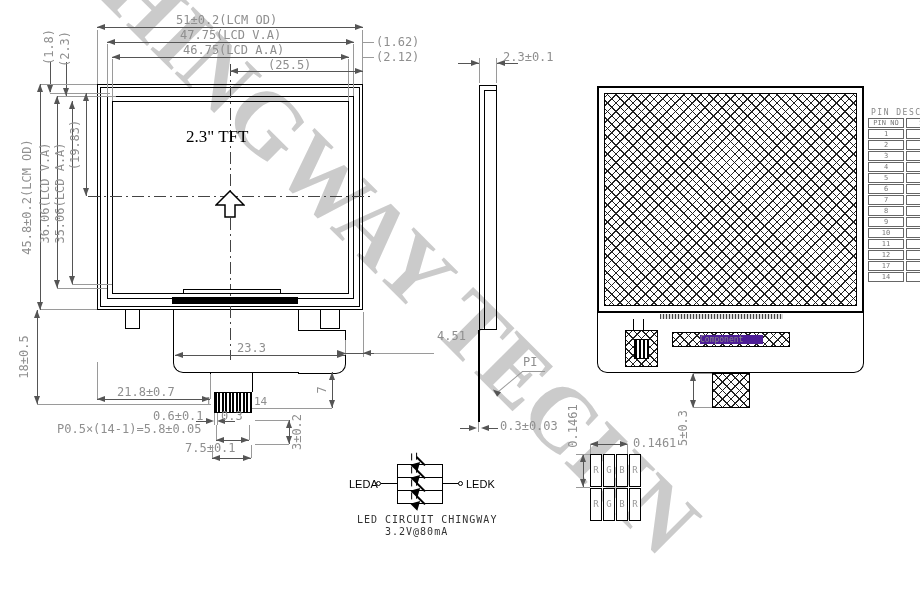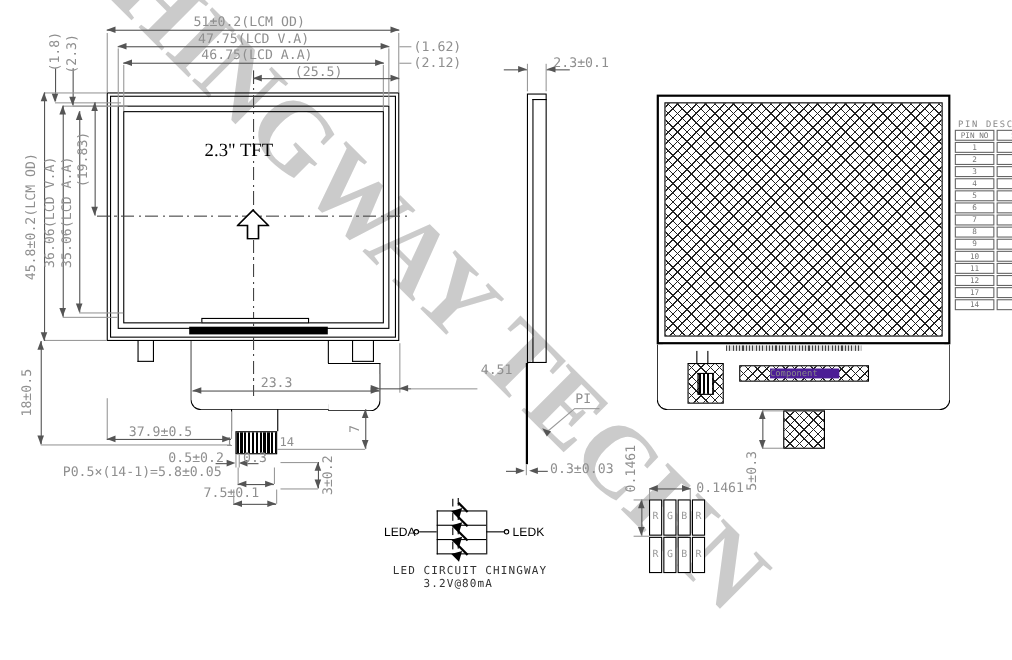--- a/index.html
+++ b/index.html
@@ -163,36 +163,36 @@
   <i class="E D" style="left:175px;top:355px;width:170px;height:1px"></i>
   <i class="E A Al" style="left:175px;top:352px"></i>
   <i class="E A Ar" style="left:337px;top:352px"></i>
   <b class="Tg" style="left:237px;top:342px">23.3</b>
 
   <i class="E X" style="left:97px;top:362px;width:1px;height:37px"></i>
   <i class="E X" style="left:210px;top:374px;width:1px;height:25px"></i>
   <i class="E D" style="left:97px;top:399px;width:113px;height:1px"></i>
   <i class="E A Al" style="left:97px;top:396px"></i>
   <i class="E A Ar" style="left:202px;top:396px"></i>
-  <b class="Tg" style="left:117px;top:386px">37.9±0.5</b>
+  <b class="Tg" style="left:117px;top:386px">21.8±0.7</b>
 
   <i class="E X" style="left:363px;top:312px;width:1px;height:45px"></i>
   <i class="E D" style="left:338px;top:353px;width:36px;height:1px"></i>
   <i class="E A Ar" style="left:337px;top:350px"></i>
   <i class="E A Al" style="left:363px;top:350px"></i>
   <i class="E X" style="left:374px;top:353px;width:60px;height:1px"></i>
   <b class="Tg" style="left:437px;top:330px">4.51</b>
 
   <i class="E D" style="left:332px;top:372px;width:1px;height:36px"></i>
   <i class="E A Au" style="left:329px;top:372px"></i>
   <i class="E A Ad" style="left:329px;top:400px"></i>
   <i class="E X" style="left:252px;top:408px;width:80px;height:1px"></i>
   <b class="Tr" style="left:323px;top:390px">7</b>
 
-  <b class="Tg" style="left:153px;top:410px">0.5±0.2</b>
+  <b class="Tg" style="left:153px;top:410px">0.6±0.1</b>
   <i class="E D" style="left:196px;top:421px;width:11px;height:1px"></i>
   <i class="E A Ar" style="left:206px;top:418px"></i>
   <i class="E A Al" style="left:217px;top:418px"></i>
   <i class="E D" style="left:225px;top:421px;width:10px;height:1px"></i>
   <i class="E X" style="left:214px;top:413px;width:1px;height:12px"></i>
   <i class="E X" style="left:217px;top:413px;width:1px;height:12px"></i>
   <b class="Tg" style="left:221px;top:410px">0.3</b>
 
   <b class="Tg" style="left:57px;top:423px">P0.5×(14-1)=5.8±0.05</b>
   <i class="E D" style="left:216px;top:440px;width:33px;height:1px"></i>

